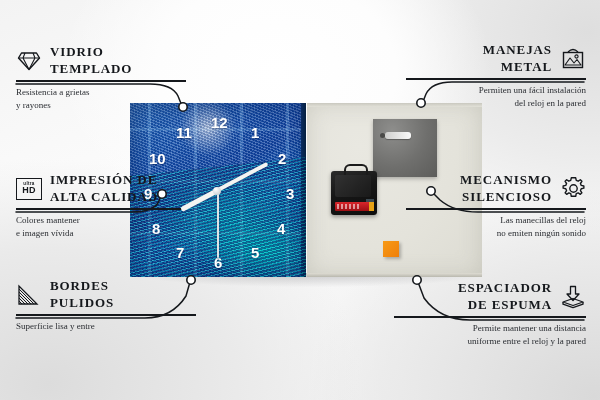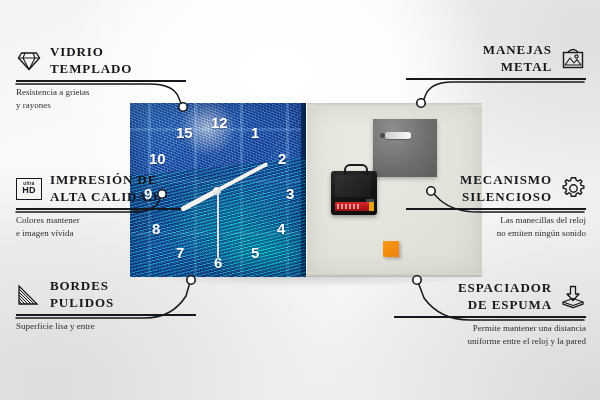--- a/index.html
+++ b/index.html
@@ -144,21 +144,21 @@
       <div class="num" style="left:121px;top:22px;">1</div>
       <div class="num" style="left:148px;top:48px;">2</div>
       <div class="num" style="left:156px;top:83px;">3</div>
       <div class="num" style="left:147px;top:118px;">4</div>
       <div class="num" style="left:121px;top:142px;">5</div>
       <div class="num" style="left:84px;top:152px;">6</div>
       <div class="num" style="left:46px;top:142px;">7</div>
       <div class="num" style="left:22px;top:118px;">8</div>
       <div class="num" style="left:14px;top:83px;">9</div>
       <div class="num" style="left:19px;top:48px;">10</div>
-      <div class="num" style="left:46px;top:22px;">15</div>
+      <div class="num" style="left:46px;top:22px;">11</div>
 
       <div class="hand hour"></div>
       <div class="hand min"></div>
       <div class="hand sec"></div>
       <div class="cap"></div>
     </div>
 
     <div class="backpanel">
       <div class="bp-top"></div>
       <div class="bp-bot"></div>
@@ -269,20 +269,24 @@
       <span class="ico">
         <svg width="26" height="22" viewBox="0 0 26 22">
           <path d="M8,4 Q13,-1 18,4" fill="none" stroke="#15181c" stroke-width="1.2"></path>
           <rect x="3.5" y="4.5" width="19" height="15" fill="none" stroke="#15181c" stroke-width="1.4"></rect>
           <path d="M5,17 L10,10 L14,15 L17,11.5 L21,17 Z" fill="none" stroke="#15181c" stroke-width="1.1" stroke-linejoin="round"></path>
           <circle cx="16.5" cy="8.5" r="1.6" fill="none" stroke="#15181c" stroke-width="1.1"></circle>
         </svg>
       </span>
     </div>
     <div class="co-rule"></div>
+    <div class="co-desc">
+      <span style="white-space:pre-line;">Permiten una fácil instalación
+del reloj en la pared</span>
+    </div>
   </div>
 
   <div class="callout right" id="c5">
     <div class="co-head">
       <span class="co-title">
         <span>MECANISMO</span><br>
         <span>SILENCIOSO</span>
       </span>
       <span class="ico">
         <svg width="25" height="25" viewBox="0 0 25 25">

